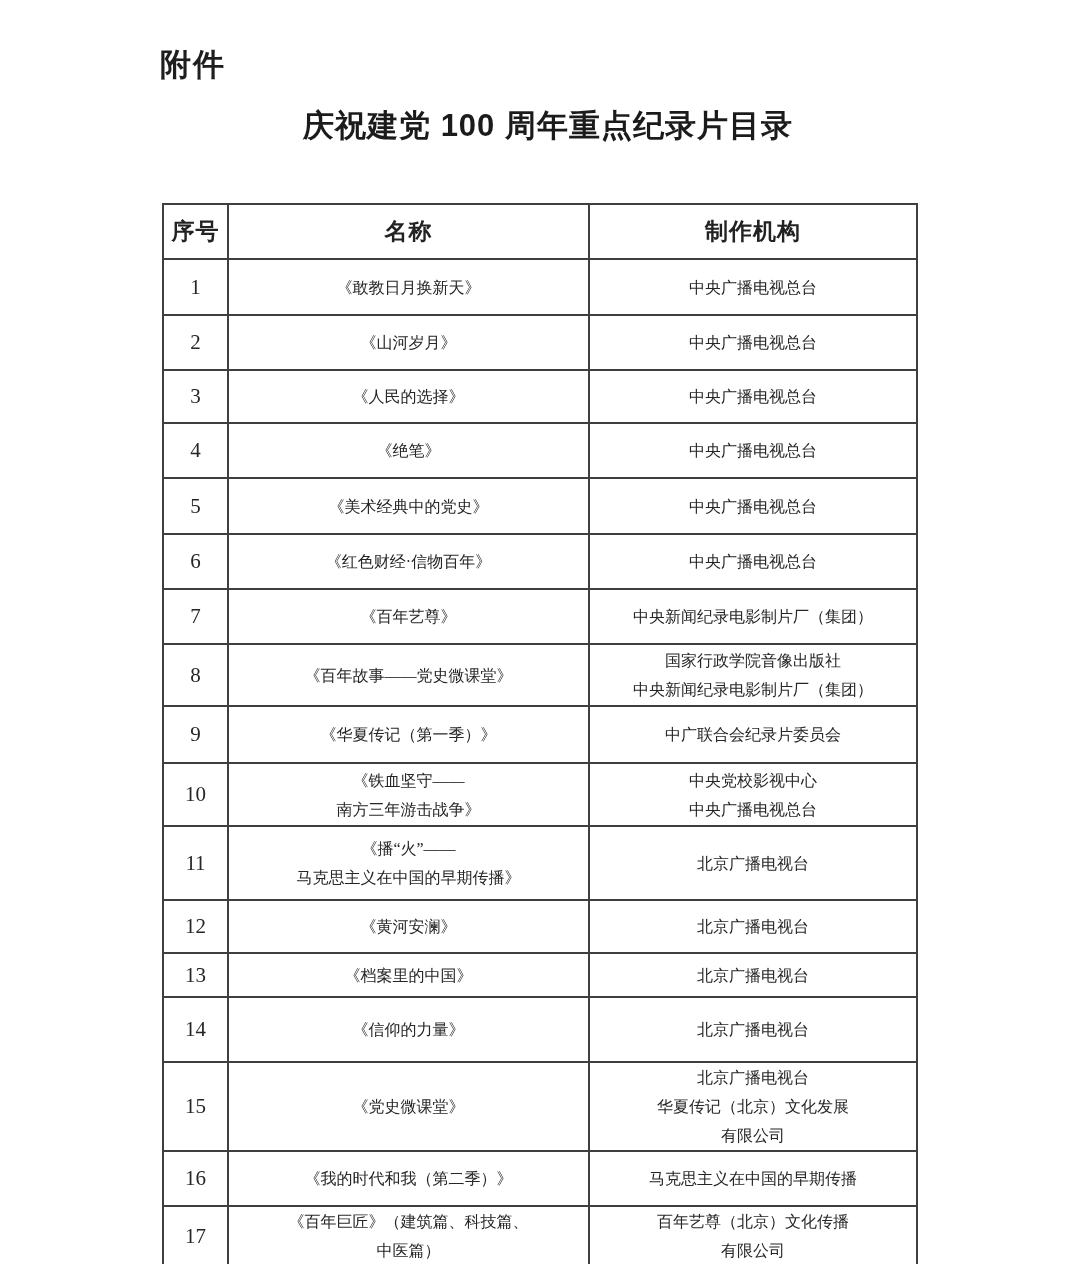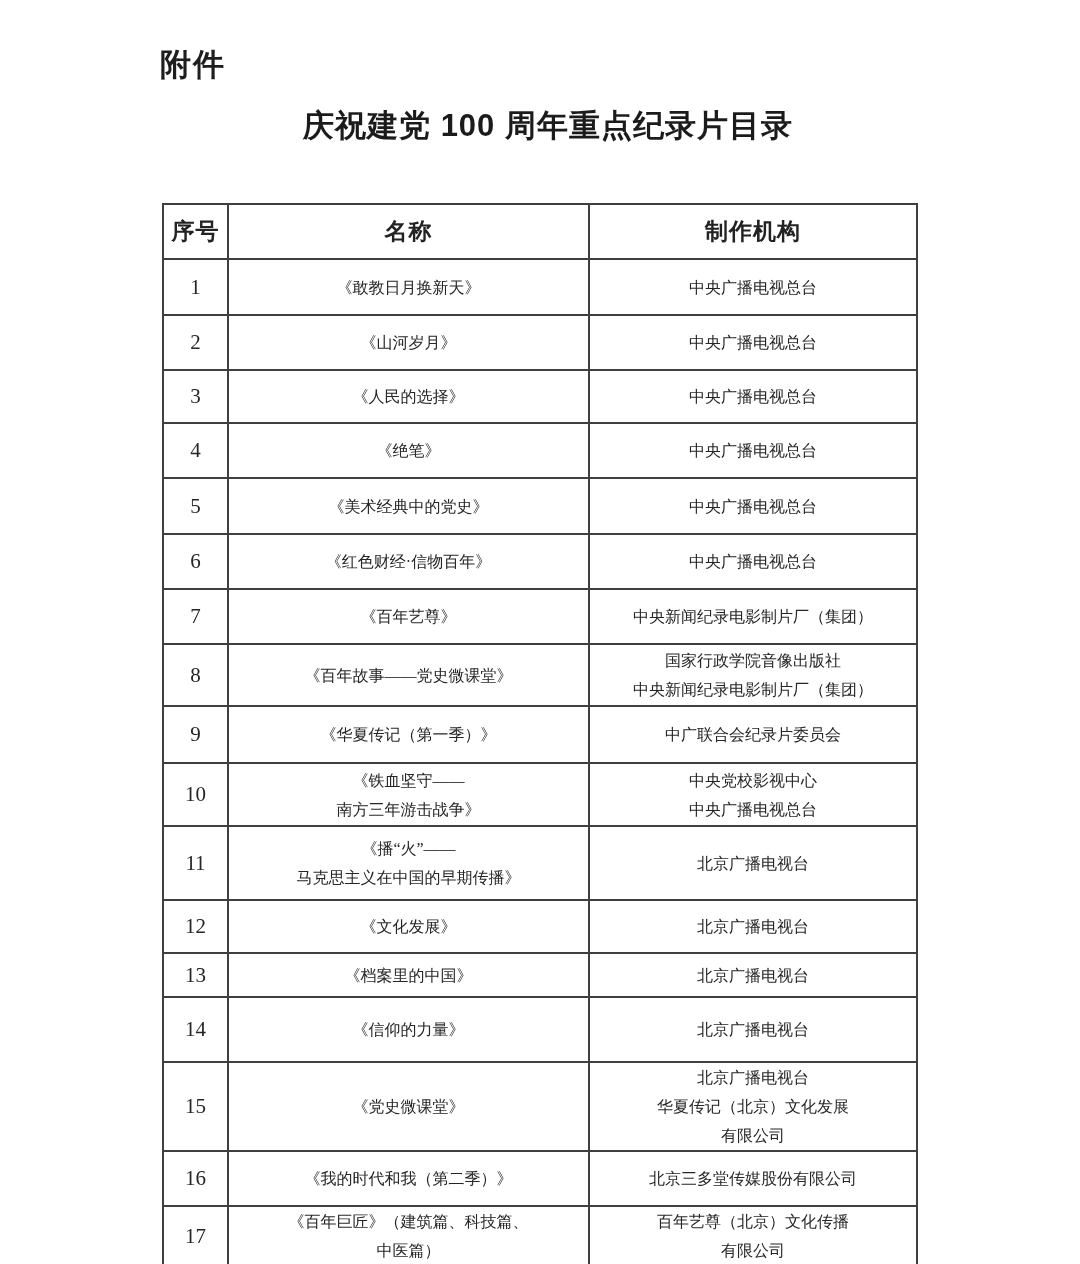--- a/index.html
+++ b/index.html
@@ -146,21 +146,21 @@
 中央广播电视总台</td>
       </tr>
       <tr style="height:74px">
         <td class="num">11</td>
         <td>《播“火”——
 马克思主义在中国的早期传播》</td>
         <td>北京广播电视台</td>
       </tr>
       <tr style="height:53px">
         <td class="num">12</td>
-        <td>《文化发展》</td>
+        <td>《黄河安澜》</td>
         <td>北京广播电视台</td>
       </tr>
       <tr style="height:44px">
         <td class="num">13</td>
         <td>《档案里的中国》</td>
         <td>北京广播电视台</td>
       </tr>
       <tr style="height:65px">
         <td class="num">14</td>
         <td>《信仰的力量》</td>
@@ -169,21 +169,21 @@
       <tr style="height:86px">
         <td class="num">15</td>
         <td>《党史微课堂》</td>
         <td>北京广播电视台
 华夏传记（北京）文化发展
 有限公司</td>
       </tr>
       <tr style="height:55px">
         <td class="num">16</td>
         <td>《我的时代和我（第二季）》</td>
-        <td>北京三多堂传媒股份有限公司</td>
+        <td>马克思主义在中国的早期传播</td>
       </tr>
       <tr style="height:58px">
         <td class="num">17</td>
         <td>《百年巨匠》（建筑篇、科技篇、
 中医篇）</td>
         <td>百年艺尊（北京）文化传播
 有限公司</td>
       </tr>
     </tbody>
   </table>

